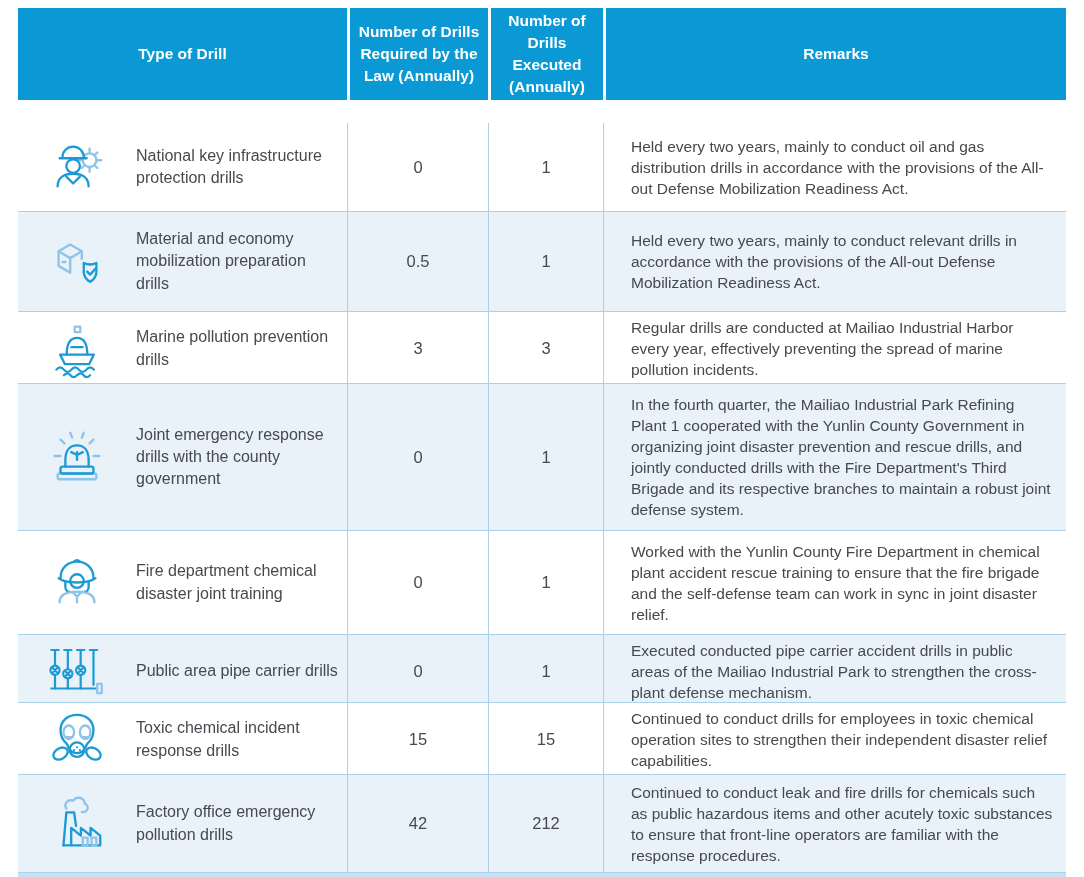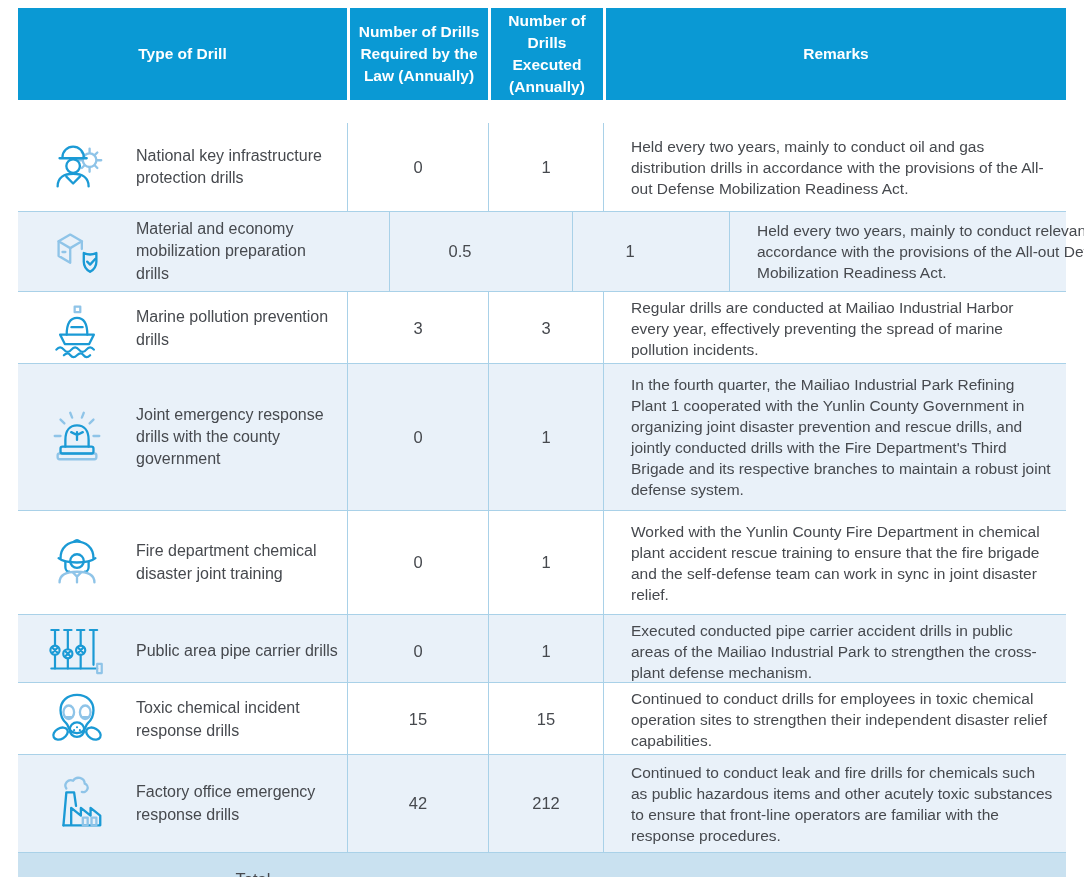--- a/index.html
+++ b/index.html
@@ -32,21 +32,21 @@
   .hdr-cell + .hdr-cell { border-left: 3px solid #ffffff; }
 
   
   .body-row {
     display: grid;
     grid-template-columns: 329px 141px 115px 463px;
   }
   .body-row + .body-row { border-top: 1px solid #a9d1e8; }
   .body-row.alt { background: #e9f1f9; }
   .h-r1 { height: 88px; margin-top: 24px; }
-  .h-r2 { height: 80px; gap: 42px; }
+  .h-r2 { height: 100px; }
   .h-r3 { height: 72px; }
   .h-r4 { height: 147px; }
   .h-r5 { height: 104px; }
   .h-r6 { height: 68px; }
   .h-r7 { height: 72px; }
   .h-r8 { height: 98px; }
 
   .cell { display: flex; align-items: center; }
   .cell + .cell { border-left: 1px solid #a9d1e8; }
 
@@ -248,21 +248,21 @@
         <svg class="ic" width="62" height="62" viewBox="0 0 64 64">
           <path class="acc" d="M21,16 a5.5,5.5 0 0 1 7,-8 a6.5,6.5 0 0 1 12,3 a4.5,4.5 0 0 1 -3,8.5"></path>
           <path d="M18,54 L21,20 h8 l2,14"></path>
           <path d="M26,54 V36 l10,8 v-8 l10,8 v-8 l10,8 V54 H18"></path>
           <g class="acc">
             <rect x="38" y="46" width="5" height="8"></rect>
             <rect x="47" y="46" width="5" height="8"></rect>
           </g>
         </svg>
       </span>
-      <span class="type-text">Factory office emergency response drills</span>
+      <span class="type-text">Factory office emergency pollution drills</span>
     </div>
     <div class="cell num-cell">42</div>
     <div class="cell num-cell">212</div>
     <div class="cell remarks-cell">Continued to conduct leak and fire drills for chemicals such as public hazardous items and other acutely toxic substances to ensure that front-line operators are familiar with the response procedures.</div>
   </div>
 
   <div class="total-row">
     <div class="cell total-label-cell">Total</div>
     <div class="cell total-num-cell">235</div>
     <div class="cell"></div>

